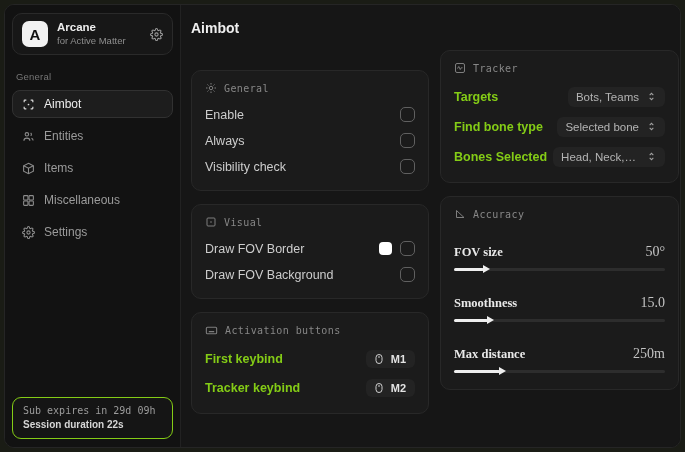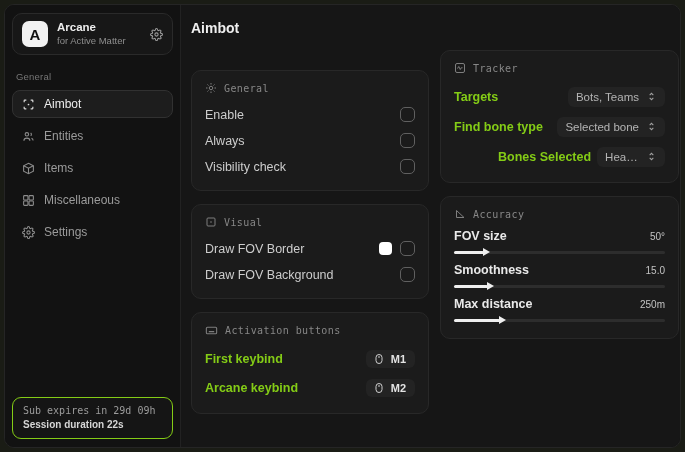--- a/index.html
+++ b/index.html
@@ -94,25 +94,25 @@
     font-size:11px;font-weight:bold;color:#e3e3e3;
   }
   .keybind .icon{color:#cfcfcf;}
   .dropdown{
     display:flex;align-items:center;gap:7px;
     background:#232323;border-radius:6px;padding:4px 8px;
     font-size:11.5px;color:#b4b4b4;white-space:nowrap;
   }
   .dropdown .icon{color:#a2a2a2;}
   
-  .slider-row{margin-top:9px;}
+  .slider-row{margin-top:24px;font-family:Liberation Serif, serif;}
   .slider-row:first-of-type{margin-top:2px;}
   .slider-head{display:flex;align-items:center;justify-content:space-between;}
   .slider-label{font-size:12.5px;font-weight:bold;color:#e9e9e9;}
-  .slider-value{font-size:10px;color:#c3c3c3;}
+  .slider-value{font-size:14px;color:#c3c3c3;}
   .slider-track{
     position:relative;height:3px;background:#2d2d2d;border-radius:2px;
     margin:8px 0 4px 0;
   }
   .slider-fill{
     position:absolute;left:0;top:0;height:3px;background:#efefef;border-radius:2px;
   }
   .slider-thumb{
     position:absolute;top:-3px;right:-6px;
     width:0;height:0;
@@ -276,21 +276,21 @@
               <span class="icon">
                 <svg width="12" height="12" viewBox="0 0 24 24" fill="none" stroke="currentColor" stroke-width="2">
                   <rect x="6" y="3" width="12" height="18" rx="6"></rect>
                   <path d="M12 6v4"></path>
                 </svg>
               </span>
               <span>M1</span>
             </div>
           </div>
           <div class="row" style="min-height:26px;">
-            <span class="row-label strong">Arcane keybind</span>
+            <span class="row-label strong">Tracker keybind</span>
             <div class="keybind">
               <span class="icon">
                 <svg width="12" height="12" viewBox="0 0 24 24" fill="none" stroke="currentColor" stroke-width="2">
                   <rect x="6" y="3" width="12" height="18" rx="6"></rect>
                   <path d="M12 6v4"></path>
                 </svg>
               </span>
               <span>M2</span>
             </div>
           </div>
@@ -328,21 +328,21 @@
               <span>Selected bone</span>
               <span class="icon">
                 <svg width="11" height="11" viewBox="0 0 24 24" fill="none" stroke="currentColor" stroke-width="2.2">
                   <path d="M8 9l4-4 4 4M8 15l4 4 4-4"></path>
                 </svg>
               </span>
             </div>
           </div>
 
           <div class="row" style="min-height:27px;">
-            <span class="row-label strong" style="white-space:nowrap;margin-right:6px;margin-left:44px;">Bones Selected</span>
+            <span class="row-label strong" style="white-space:nowrap;margin-right:6px;">Bones Selected</span>
             <div class="dropdown" style="overflow:hidden;">
               <span style="overflow:hidden;text-overflow:ellipsis;max-width:108px;">Head, Neck, Body, Pe..</span>
               <span class="icon">
                 <svg width="11" height="11" viewBox="0 0 24 24" fill="none" stroke="currentColor" stroke-width="2.2">
                   <path d="M8 9l4-4 4 4M8 15l4 4 4-4"></path>
                 </svg>
               </span>
             </div>
           </div>
         </div>

